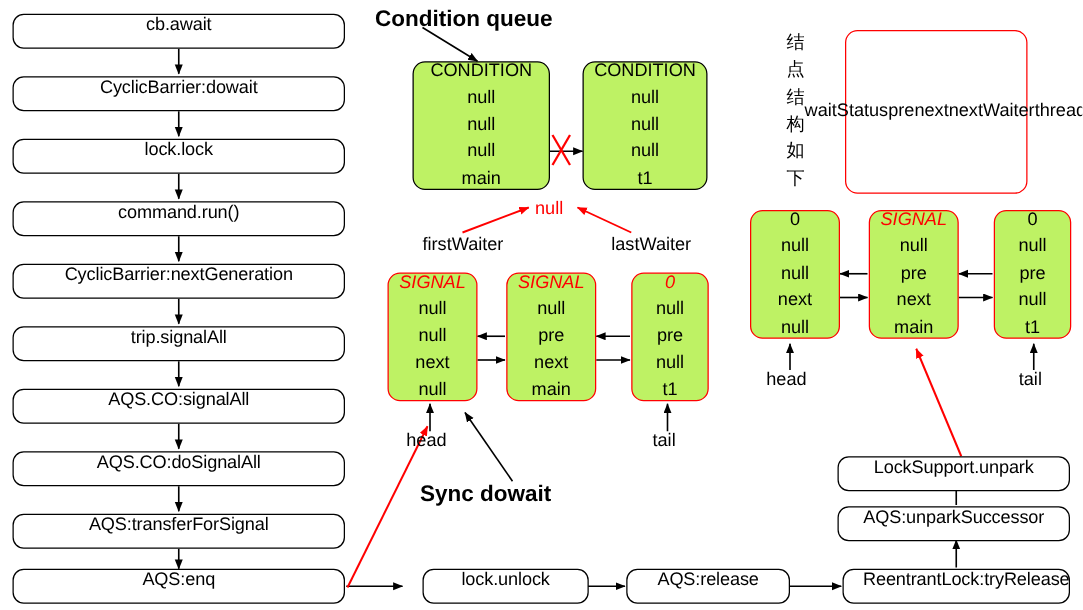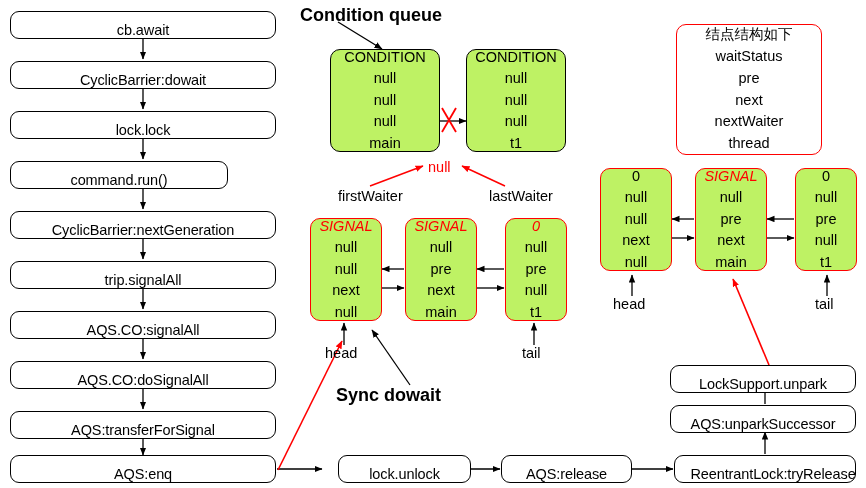--- a/index.html
+++ b/index.html
@@ -24,21 +24,21 @@
     pointer-events: none;
   }
   
   .flowbox {
     position: absolute;
     box-sizing: border-box;
     border: 1.3px solid #000000;
     border-radius: 9px;
     background: #ffffff;
     display: flex;
-    align-items: flex-end;
+    align-items: flex-start;
     justify-content: center;
     font-size: 14.5px;
     color: #000000;
     white-space: nowrap;
     letter-spacing: -0.1px;
   }
   
   .node {
     position: absolute;
     box-sizing: border-box;
@@ -65,21 +65,20 @@
   }
   .label.bold { font-weight: bold; font-size: 18px; }
   .label.red { color: #ff0000; }
   .legendbox {
     position: absolute;
     box-sizing: border-box;
     border: 1.6px solid #ff0000;
     border-radius: 10px;
     background: #ffffff;
     display: flex;
-    flex-direction: column;
     align-items: center;
     justify-content: center;
     font-size: 14.5px;
     line-height: 1.5;
     color: #000000;
   }
 </style>
 </head>
 <body>
 
@@ -175,21 +174,21 @@
 
   <div class="flowbox" style="left:10px; top:11px; width:266px; height:28px;">
     <span>cb.await</span>
   </div>
   <div class="flowbox" style="left:10px; top:61px; width:266px; height:28px;">
     <span>CyclicBarrier:dowait</span>
   </div>
   <div class="flowbox" style="left:10px; top:111px; width:266px; height:28px;">
     <span>lock.lock</span>
   </div>
-  <div class="flowbox" style="left:10px; top:161px; width:218px; height:28px;">
+  <div class="flowbox" style="left:10px; top:161px; width:266px; height:28px;">
     <span>command.run()</span>
   </div>
   <div class="flowbox" style="left:10px; top:211px; width:266px; height:28px;">
     <span>CyclicBarrier:nextGeneration</span>
   </div>
   <div class="flowbox" style="left:10px; top:261px; width:266px; height:28px;">
     <span>trip.signalAll</span>
   </div>
   <div class="flowbox" style="left:10px; top:311px; width:266px; height:28px;">
     <span>AQS.CO:signalAll</span>

